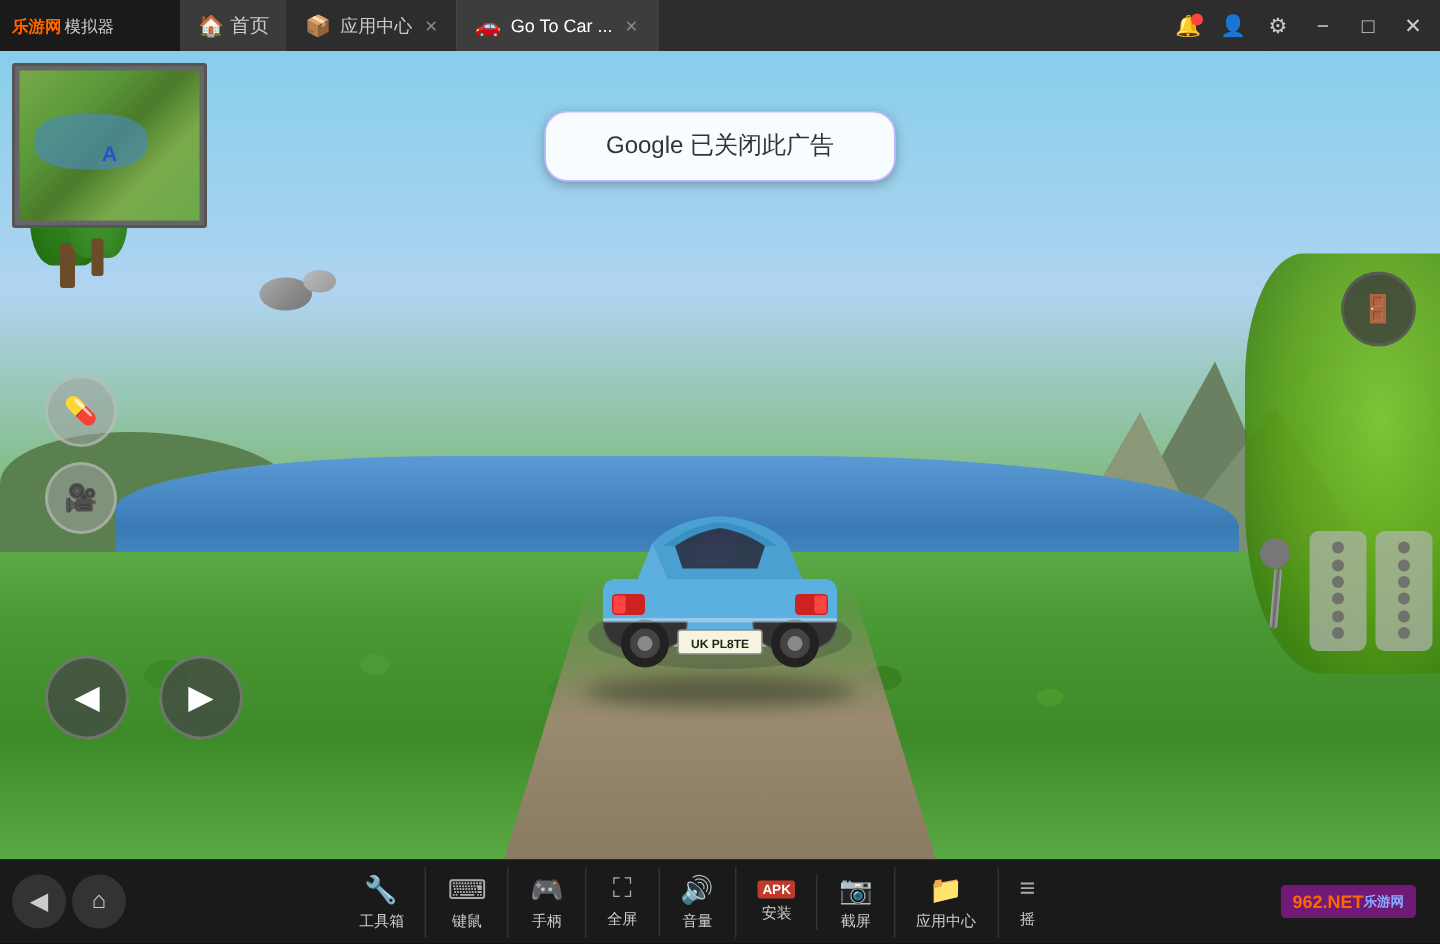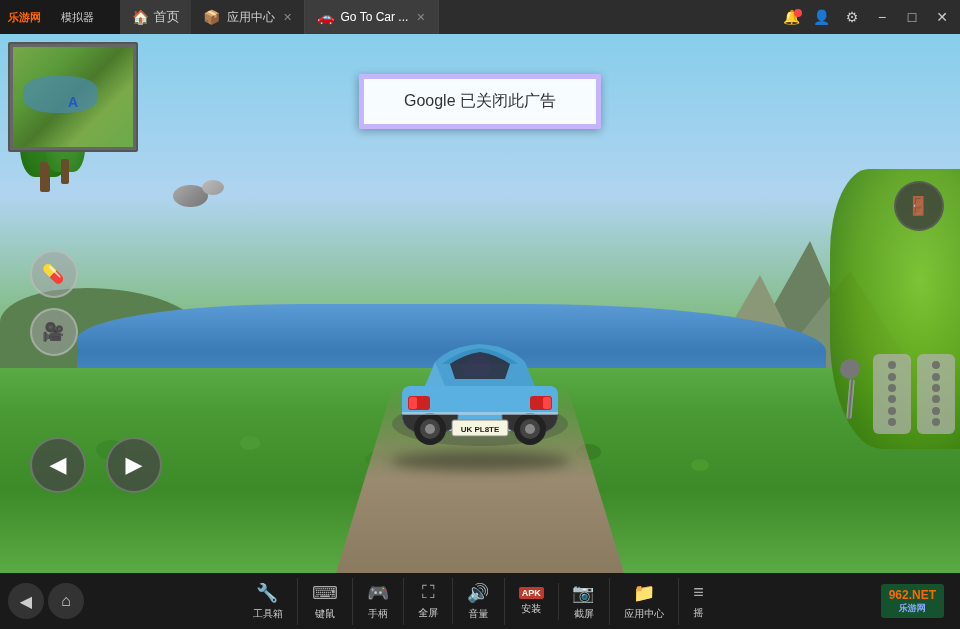--- a/index.html
+++ b/index.html
@@ -27,21 +27,21 @@
 
     #logo-text {
       color: #ff6600;
       font-size: 11px;
       font-weight: bold;
     }
 
     #logo-subtext {
       color: #cccccc;
       font-size: 11px;
-      margin-left: 20px;
+      margin-left: 2px;
     }
 
     #home-btn {
       display: flex;
       align-items: center;
       padding: 0 12px;
       height: 100%;
       color: #cccccc;
       font-size: 13px;
       cursor: pointer;
@@ -219,22 +219,22 @@
       pointer-events: none;
     }
 
     
     #ad-banner {
       position: absolute;
       top: 40px;
       left: 50%;
       transform: translateX(-50%);
       background: rgba(255,255,255,0.92);
-      border: 5px solid #c4b5fd;
-      border-radius: 2px;
+      border: 1px solid #c4b5fd;
+      border-radius: 15px;
       padding: 12px 40px;
       font-size: 16px;
       color: #333;
       white-space: nowrap;
       z-index: 50;
       box-shadow: 0 2px 8px rgba(0,0,0,0.3);
     }
 
     
     #car {
@@ -436,28 +436,28 @@
       border-radius: 2px;
     }
 
     #toolbar-right {
       display: flex;
       align-items: center;
       padding: 0 8px;
     }
 
     #brand-badge {
-      background: #14532d;
+      background: #701a75;
       color: white;
       font-size: 11px;
       font-weight: bold;
       padding: 4px 8px;
       border-radius: 3px;
       display: flex;
-      flex-direction: column;
+      flex-direction: row;
       align-items: center;
       line-height: 1.2;
     }
 
     #brand-badge-net {
       color: #ff6600;
       font-size: 12px;
     }
 
     #brand-badge-text {

